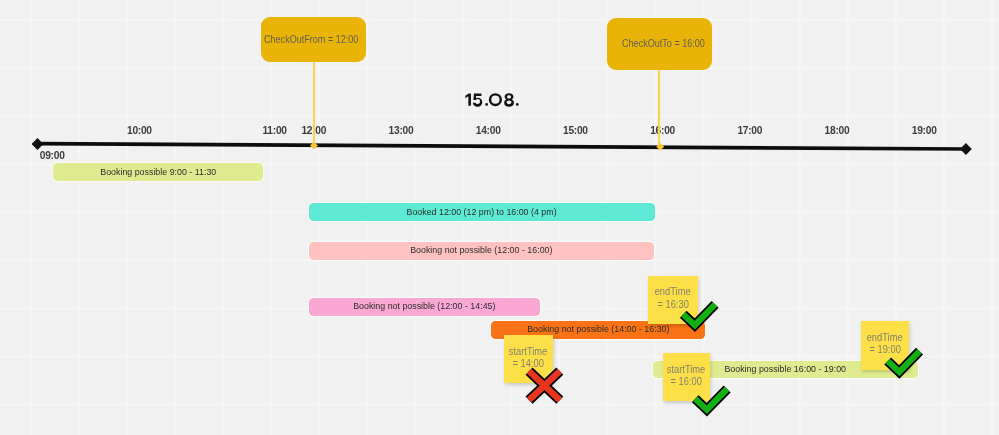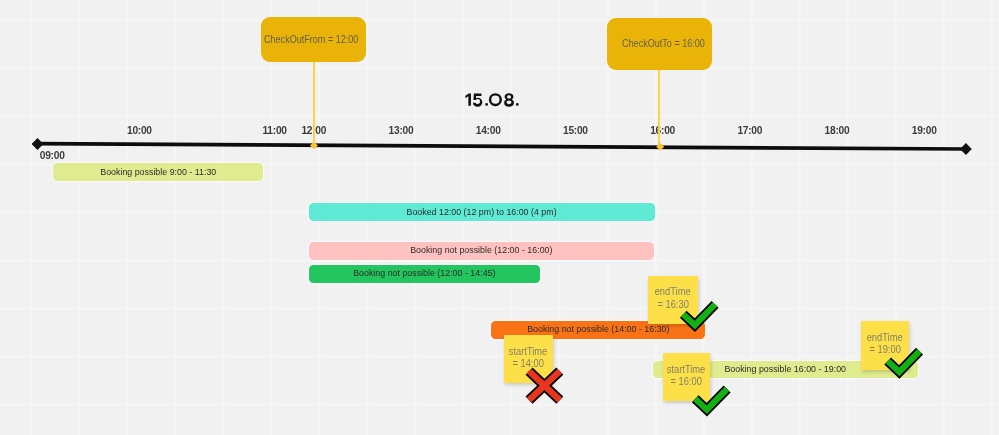--- a/index.html
+++ b/index.html
@@ -127,21 +127,21 @@
   <div id="bars">
     <div class="bar" style="left:52.8px;top:163.3px;width:210px;height:17.8px;background:#dfeb8e;">
       <span>Booking possible 9:00 - 11:30</span>
       </div>
     <div class="bar" style="left:309.3px;top:203.2px;width:345.4px;height:17.7px;background:#5eead4;">
       <span>Booked 12:00 (12 pm) to 16:00 (4 pm)</span>
       </div>
     <div class="bar" style="left:309.1px;top:242.1px;width:345.4px;height:17.7px;background:#ffc2c0;">
       <span>Booking not possible (12:00 - 16:00)</span>
       </div>
-    <div class="bar" style="left:309.1px;top:265px;width:231.3px;height:17.5px;background:#22c55e;">
+    <div class="bar" style="left:309.1px;top:298px;width:231.3px;height:17.5px;background:#f9a8d4;">
       <span>Booking not possible (12:00 - 14:45)</span>
       </div>
     <div class="bar" style="left:490.9px;top:321.1px;width:214.6px;height:17.6px;background:#f97316;">
       <span>Booking not possible (14:00 - 16:30)</span>
       </div>
     <div class="bar" style="left:652.7px;top:360.8px;width:265.6px;height:17.7px;background:#dfeb8e;">
       <span>Booking possible 16:00 - 19:00</span>
       </div>
   </div>
   <div id="notes">

